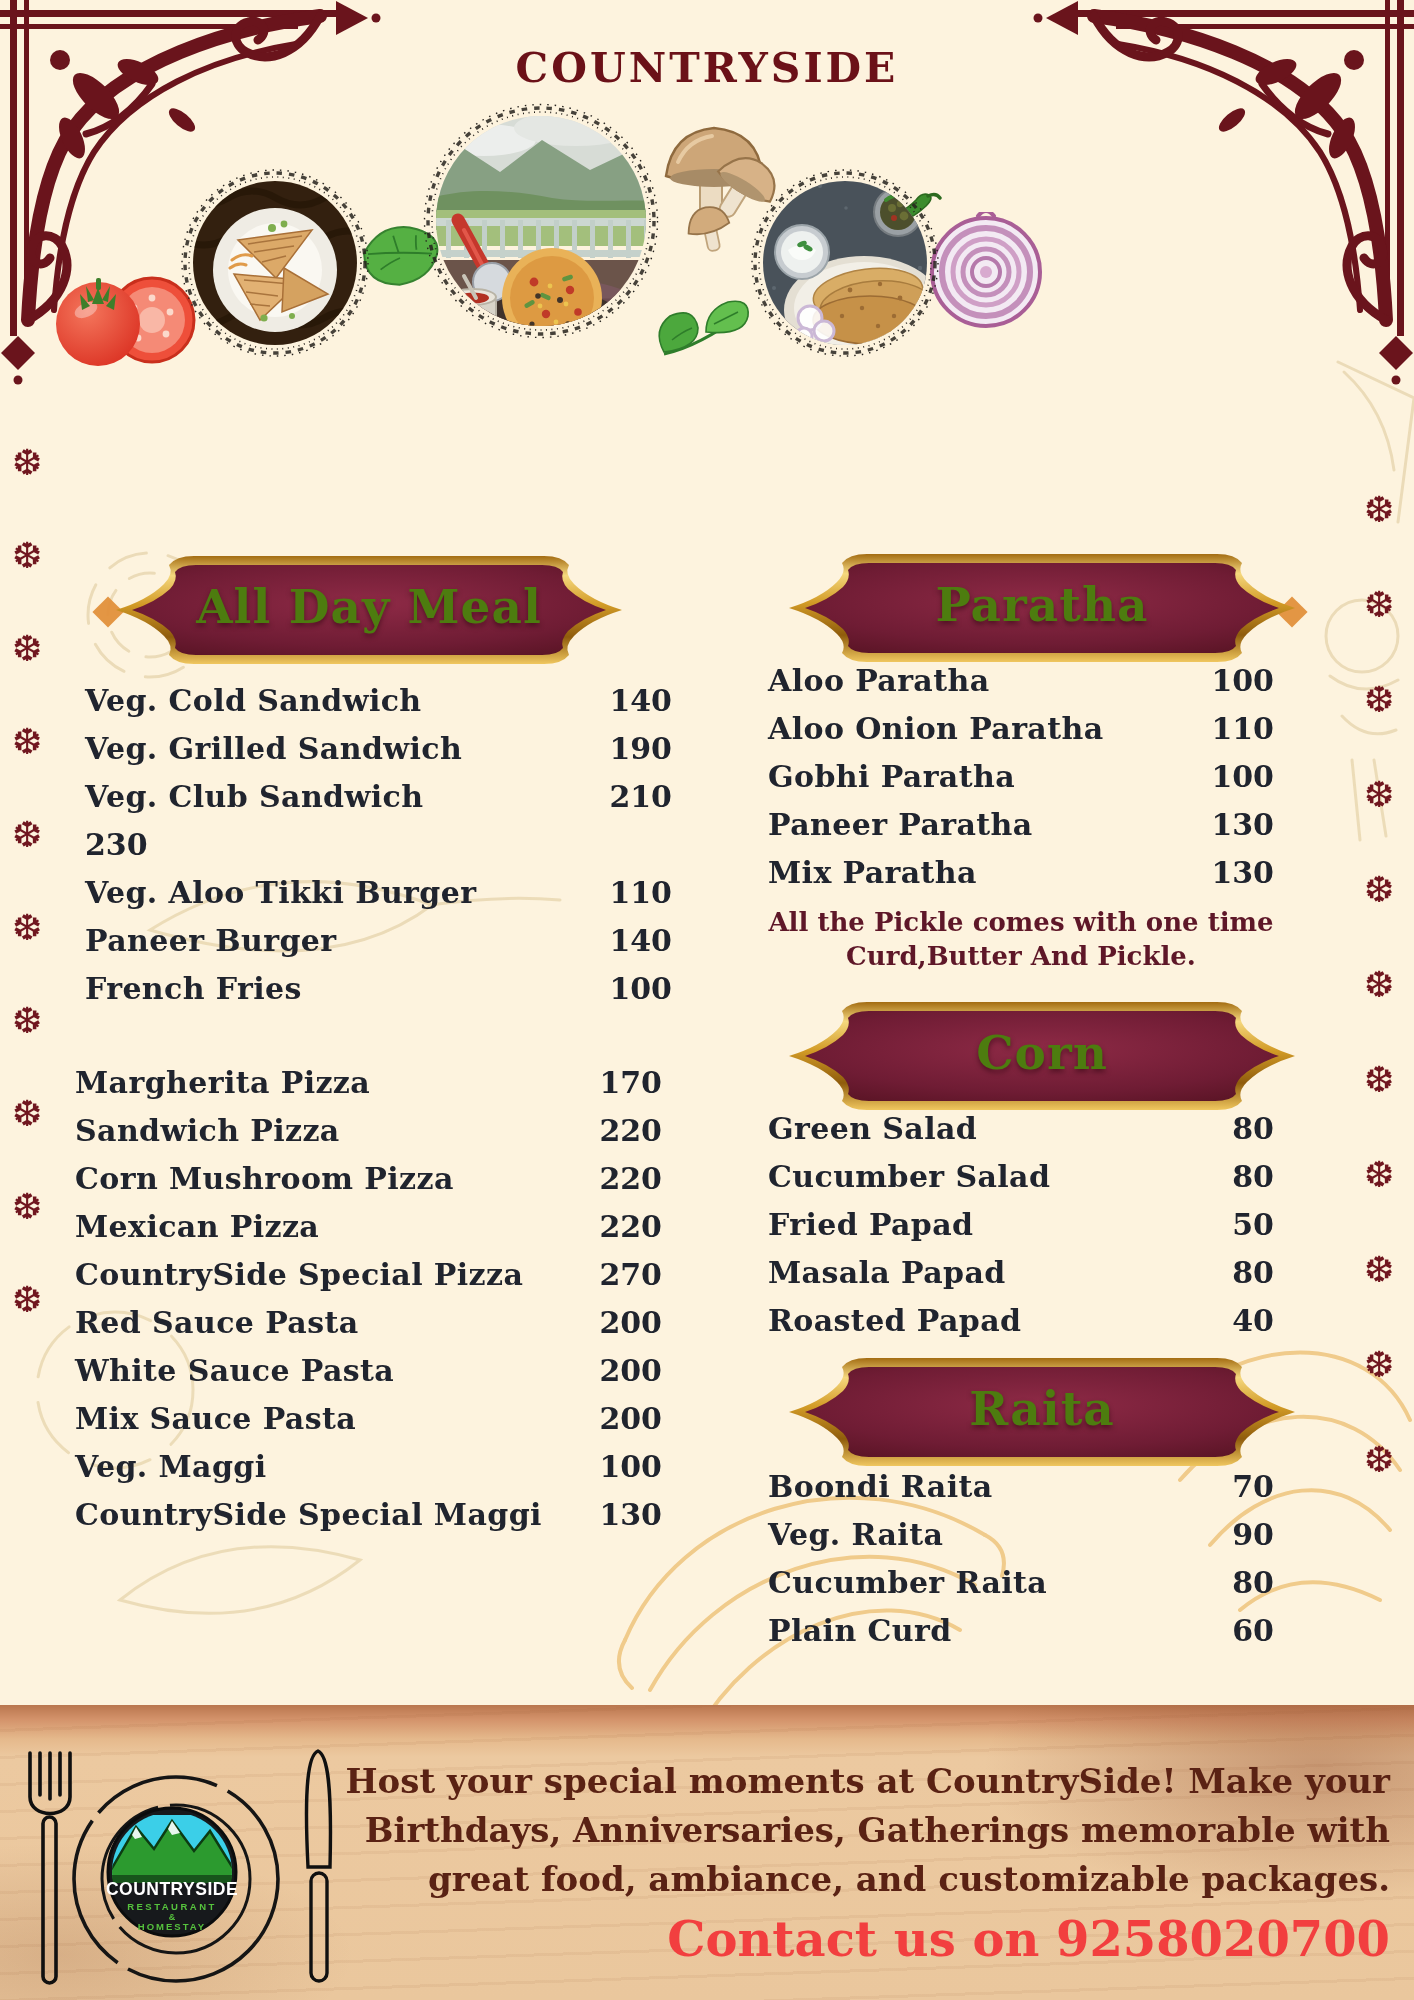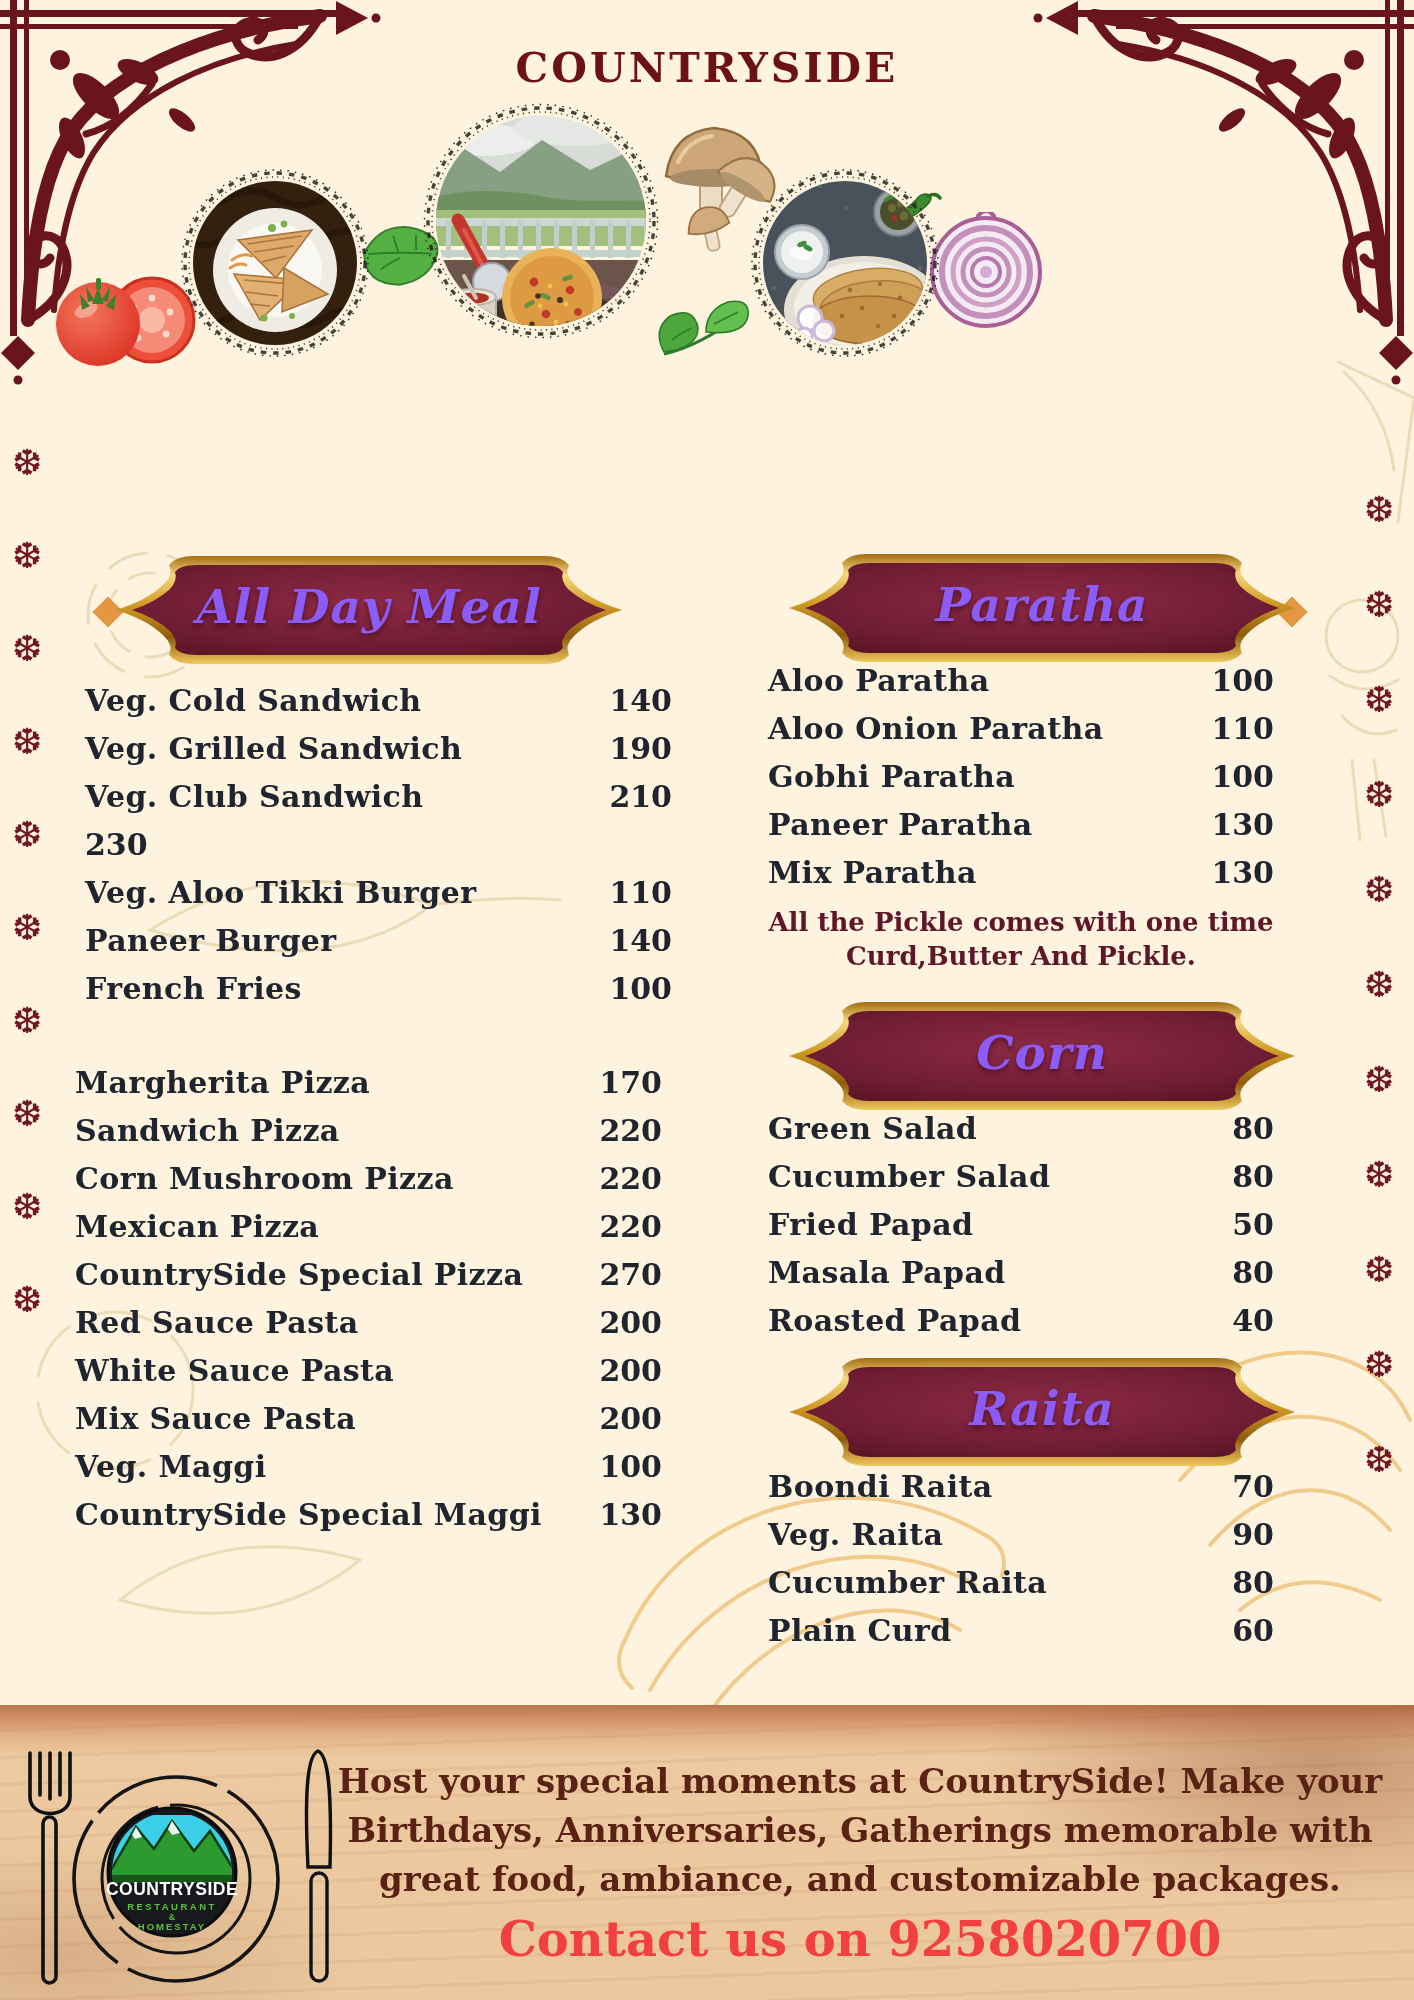--- a/index.html
+++ b/index.html
@@ -14,40 +14,40 @@
   .corner{position:absolute;top:0;width:390px;height:400px;}
   .corner-left{left:0;}
   .corner-right{right:0;transform:scaleX(-1);}
 
   .sf{position:absolute;font-family:"DejaVu Sans","Liberation Sans",sans-serif;
       font-size:36px;color:#70161f;line-height:36px;}
 
   .badge{position:absolute;width:512px;height:114px;}
   .badge svg{position:absolute;left:0;top:0;}
   .badge-label{position:absolute;left:0;top:0;width:100%;height:106px;display:flex;
-               align-items:center;justify-content:center;color:#8b5cf6;font-size:47px;
-               font-weight:700;font-style:italic;letter-spacing:1px;
+               align-items:center;justify-content:center;color:#4d7c0f;font-size:47px;
+               font-weight:700;letter-spacing:1px;
                text-shadow:0 3px 5px rgba(40,0,12,.5);}
 
   .list{position:absolute;}
   .mrow{display:flex;justify-content:space-between;align-items:center;height:48px;}
   .mname{font-size:30px;font-weight:700;color:#20242e;letter-spacing:.4px;white-space:nowrap;}
   .mprice{font-size:30px;font-weight:700;color:#20242e;}
 
   .note{position:absolute;left:763px;top:905px;width:516px;text-align:center;
         font-size:26px;font-weight:700;color:#5e1728;line-height:34px;}
 
   .footer{position:absolute;left:0;top:1705px;width:1414px;height:295px;
           background:linear-gradient(180deg,#b9764e 0px,#d3926a 14px,#e5b98c 34px,#ecc9a0 52px,#eac79d 100%);}
   .footer .grain{position:absolute;left:0;top:0;width:100%;height:100%;opacity:.5;
           background:repeating-linear-gradient(178deg,rgba(255,255,255,0) 0 24px,rgba(150,90,50,.16) 24px 27px);}
   .footer .shade{position:absolute;left:0;top:0;width:100%;height:100%;
           background:radial-gradient(480px 200px at 1320px 60px,rgba(140,70,40,.38),rgba(140,70,40,0) 70%),
                      radial-gradient(420px 160px at 60px 250px,rgba(140,80,45,.20),rgba(140,80,45,0) 70%);}
-  .ftext{position:absolute;left:330px;top:52px;width:1060px;text-align:center;}
+  .ftext{position:absolute;left:330px;top:52px;width:1060px;text-align:right;}
   .fline{font-size:34px;font-weight:700;color:#5a2214;line-height:49px;}
   .fcontact{margin-top:7px;font-size:48px;font-weight:700;color:#f23f3f;}
 </style>
 </head>
 <body>
 
 <div class="page">
 
   <svg width="0" height="0" aria-hidden="true">
     <defs>

